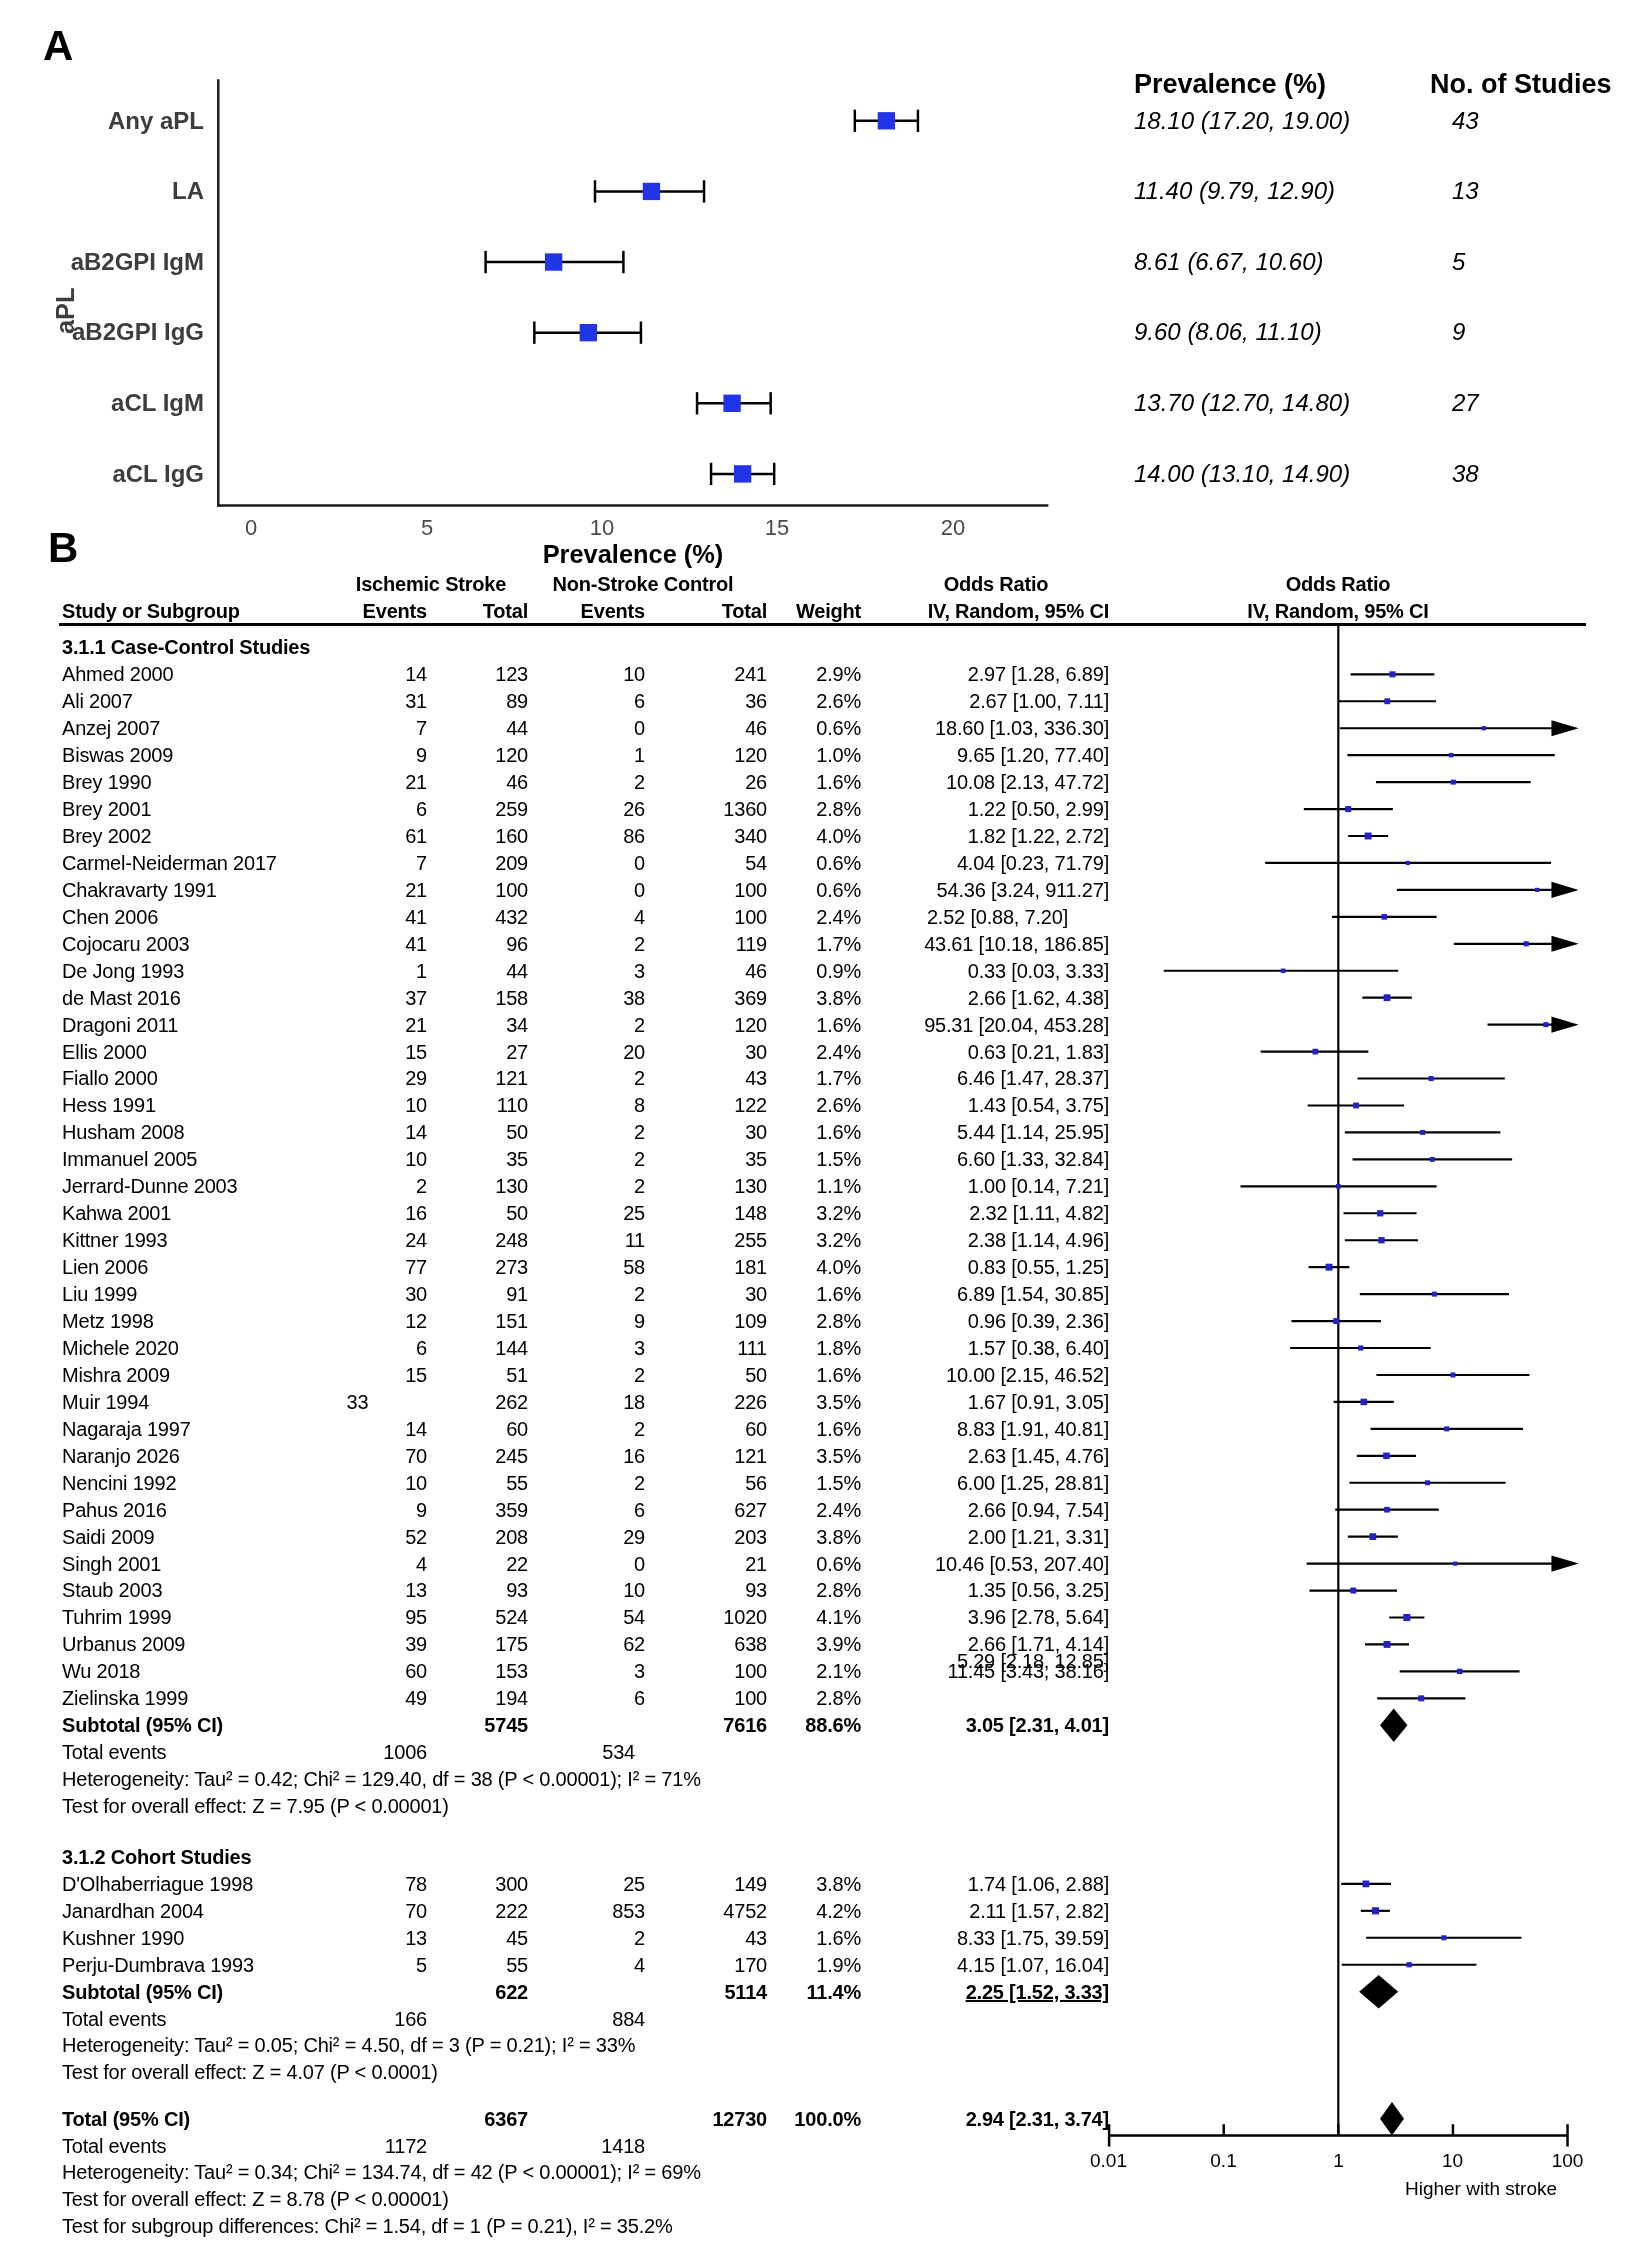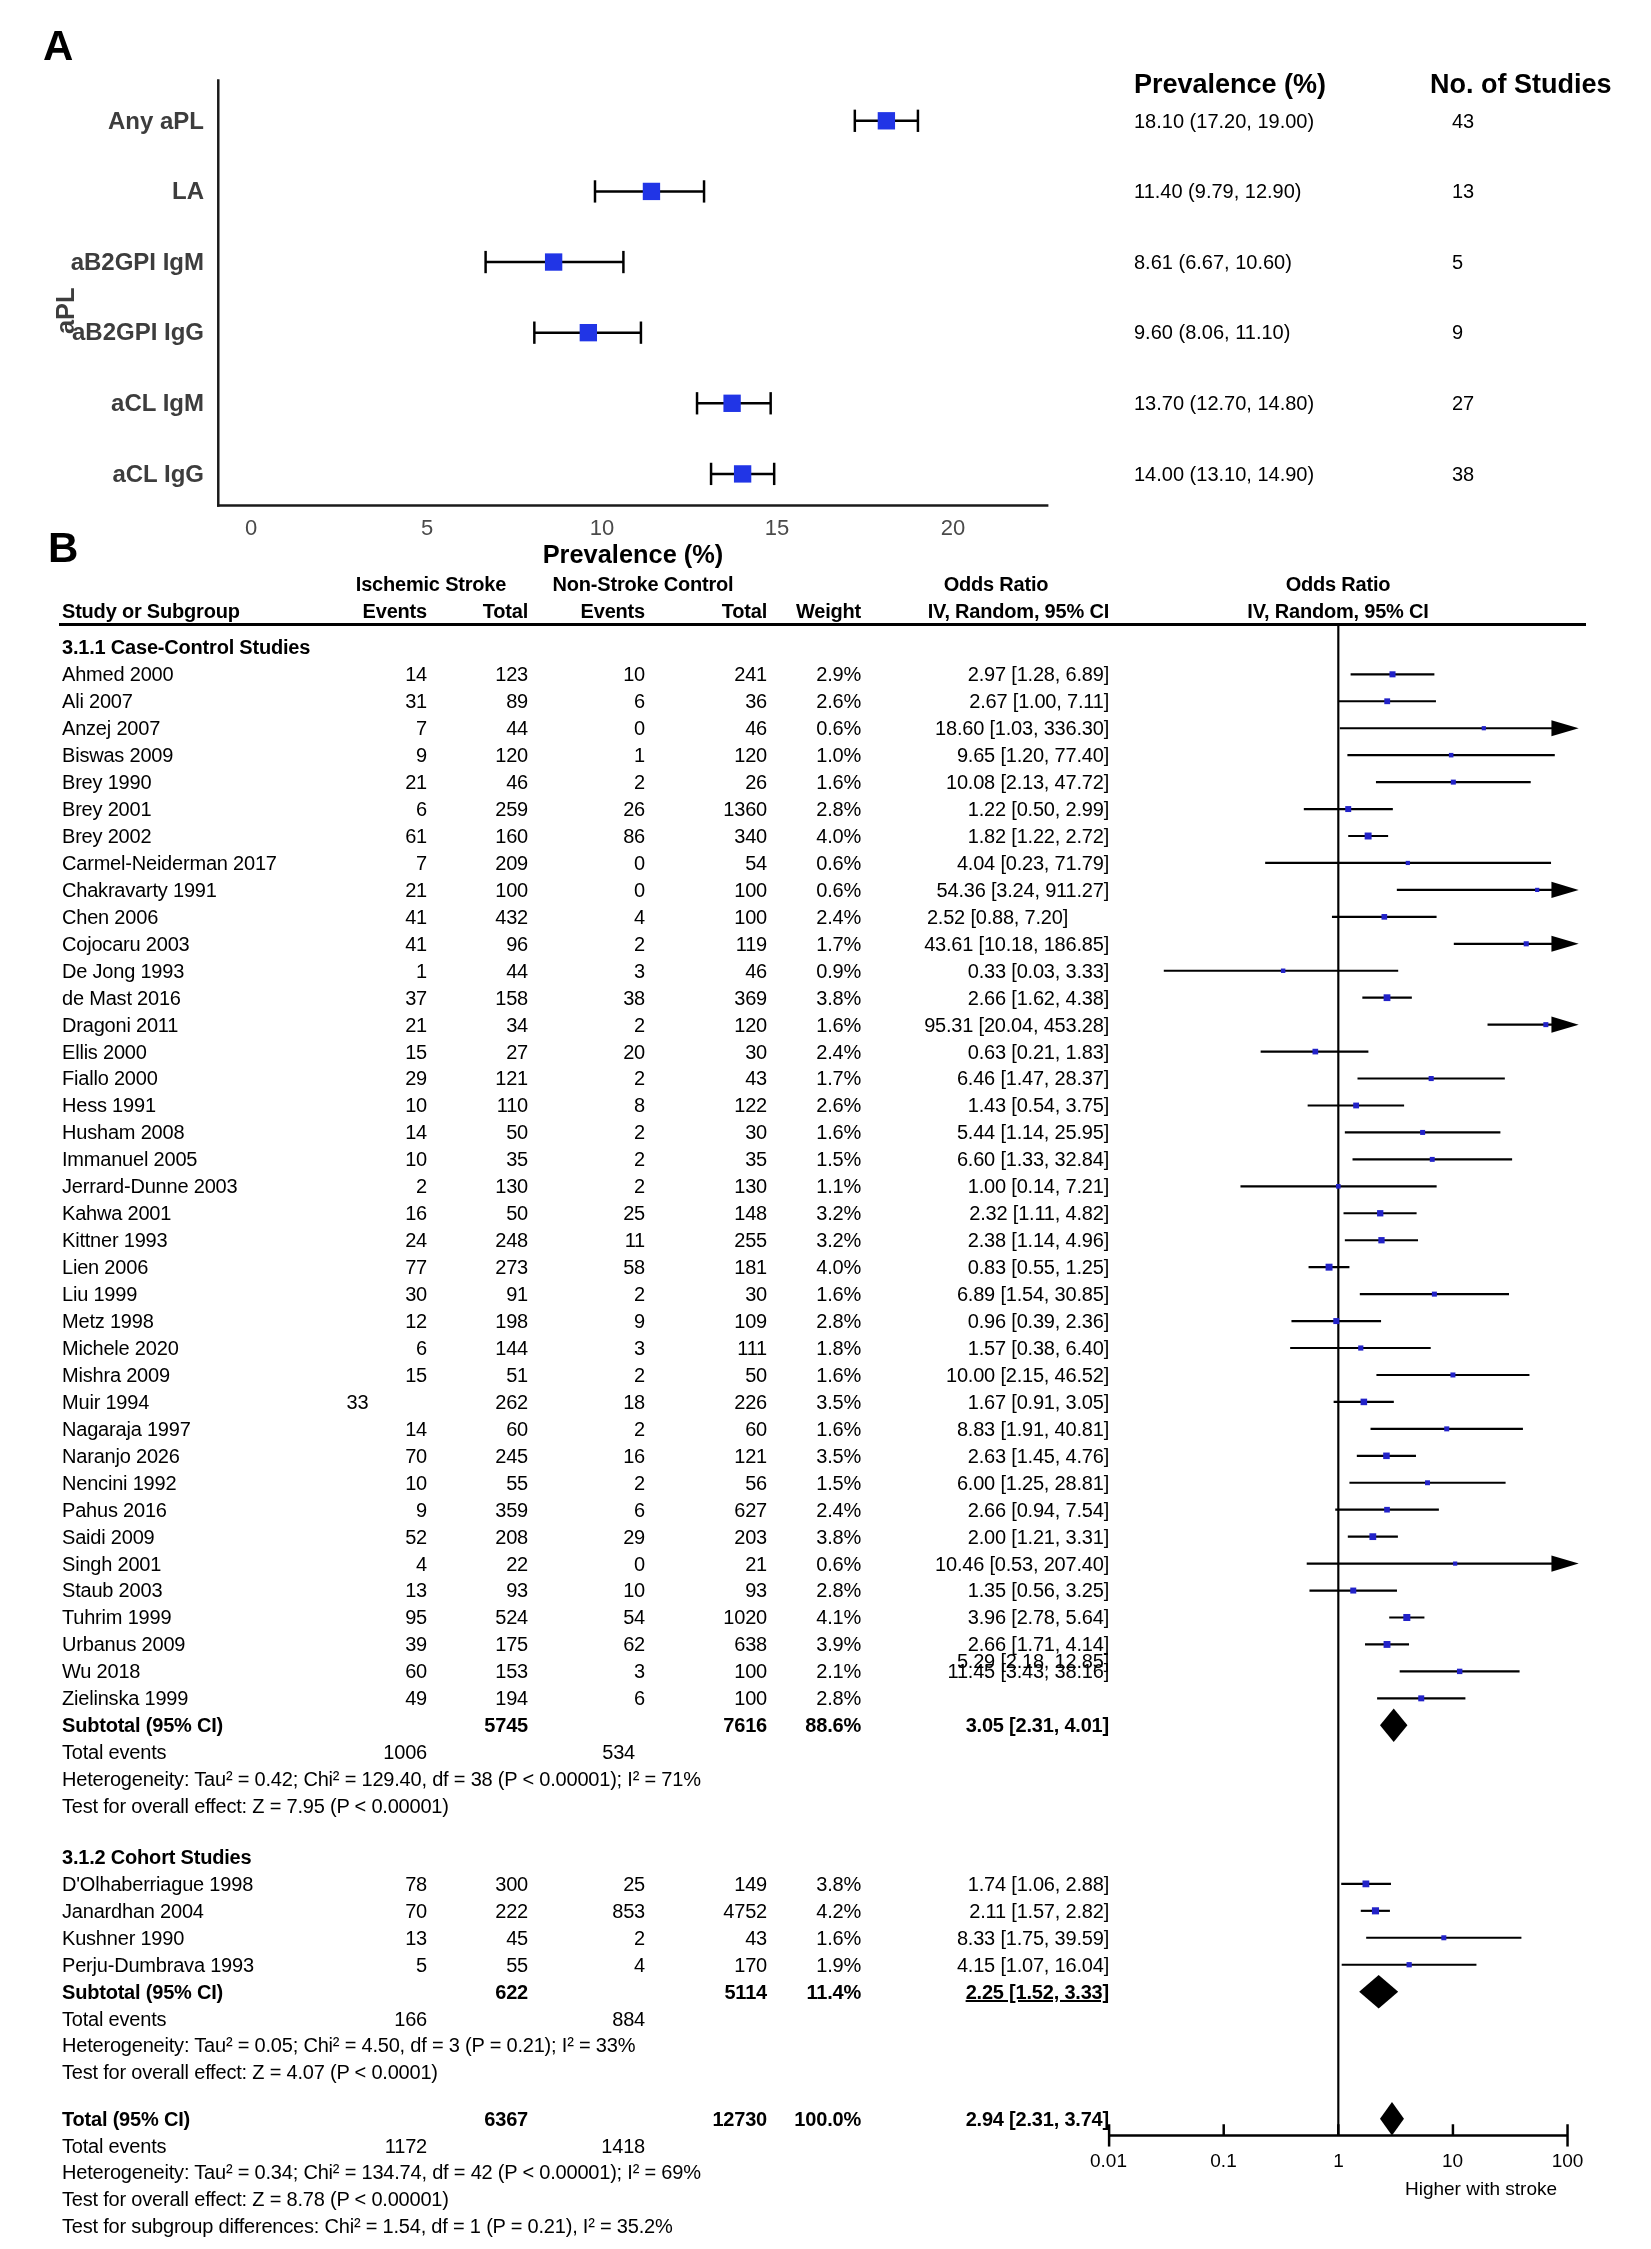--- a/index.html
+++ b/index.html
@@ -8,21 +8,21 @@
   svg.layer{position:absolute;left:0;top:0;pointer-events:none;}
   .abs{position:absolute;white-space:nowrap;}
   .r{text-align:right;}
   .c{text-align:center;}
   .plabel{font-size:42px;font-weight:bold;line-height:1;}
   .acat{font-size:24px;font-weight:bold;color:#3d3d3d;height:28.5px;line-height:28.5px;}
   .atick{font-size:22px;color:#4a4a4a;height:25px;line-height:25px;}
   .axtitle{font-size:25.4px;font-weight:bold;height:28.5px;line-height:28.5px;}
   .aylabel{font-size:25.4px;font-weight:bold;color:#3d3d3d;transform:rotate(-90deg);transform-origin:center;}
   .acolh{font-size:27px;font-weight:bold;height:31px;line-height:31px;}
-  .aval{font-size:20px;height:28.5px;line-height:28.5px;}
+  .aval{font-size:24px;height:28.5px;line-height:28.5px;font-style:italic;}
   .cell{font-size:20px;letter-spacing:-0.2px;height:26px;line-height:26px;}
   .bh{font-size:20px;font-weight:bold;letter-spacing:-0.2px;height:26px;line-height:26px;}
   .rule{background:#000;}
   .btick{font-size:19px;height:22px;line-height:22px;}
   .bnote{font-size:19px;height:22px;line-height:22px;}
 </style>
 </head>
 <body>
 
 <div class="page">
@@ -380,21 +380,21 @@
       <div class="abs cell r" style="left:886px;top:1254px;width:223px;">0.83 [0.55, 1.25]</div>
       <div class="abs cell" style="left:62px;top:1281px;">Liu 1999</div>
       <div class="abs cell r" style="left:266px;top:1281px;width:161px;">30</div>
       <div class="abs cell r" style="left:429px;top:1281px;width:99px;">91</div>
       <div class="abs cell r" style="left:546px;top:1281px;width:99px;">2</div>
       <div class="abs cell r" style="left:668px;top:1281px;width:99px;">30</div>
       <div class="abs cell r" style="left:768px;top:1281px;width:93px;">1.6%</div>
       <div class="abs cell r" style="left:886px;top:1281px;width:223px;">6.89 [1.54, 30.85]</div>
       <div class="abs cell" style="left:62px;top:1308px;">Metz 1998</div>
       <div class="abs cell r" style="left:266px;top:1308px;width:161px;">12</div>
-      <div class="abs cell r" style="left:429px;top:1308px;width:99px;">198</div>
+      <div class="abs cell r" style="left:429px;top:1308px;width:99px;">151</div>
       <div class="abs cell r" style="left:546px;top:1308px;width:99px;">9</div>
       <div class="abs cell r" style="left:668px;top:1308px;width:99px;">109</div>
       <div class="abs cell r" style="left:768px;top:1308px;width:93px;">2.8%</div>
       <div class="abs cell r" style="left:886px;top:1308px;width:223px;">0.96 [0.39, 2.36]</div>
       <div class="abs cell" style="left:62px;top:1335px;">Michele 2020</div>
       <div class="abs cell r" style="left:266px;top:1335px;width:161px;">6</div>
       <div class="abs cell r" style="left:429px;top:1335px;width:99px;">144</div>
       <div class="abs cell r" style="left:546px;top:1335px;width:99px;">3</div>
       <div class="abs cell r" style="left:668px;top:1335px;width:99px;">111</div>
       <div class="abs cell r" style="left:768px;top:1335px;width:93px;">1.8%</div>

